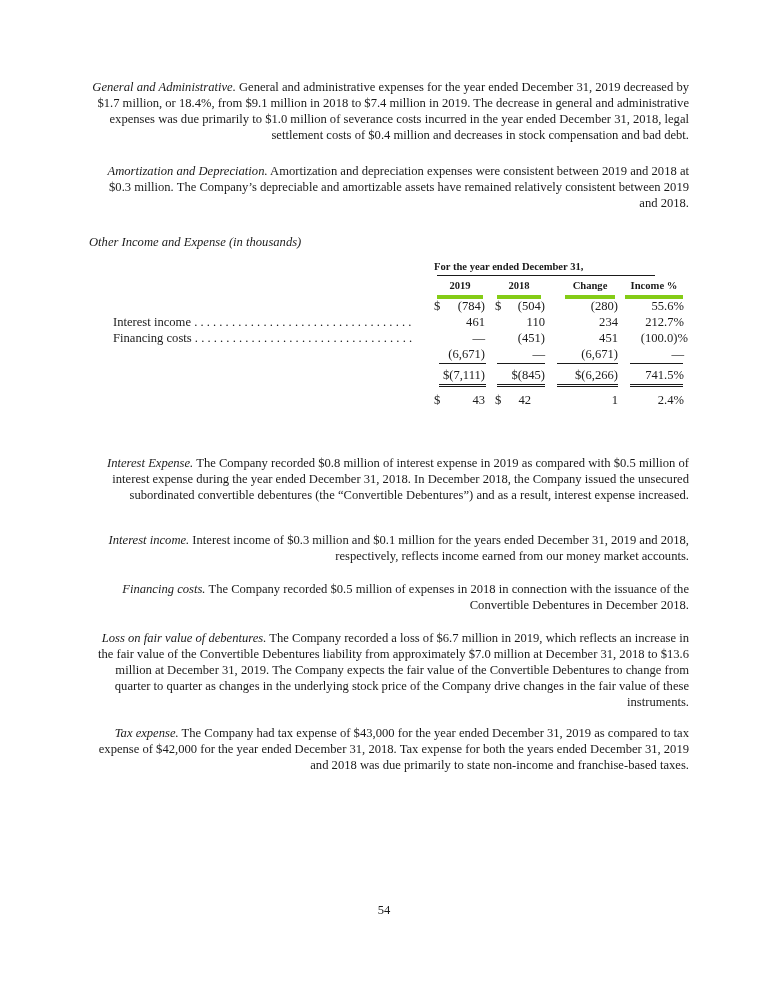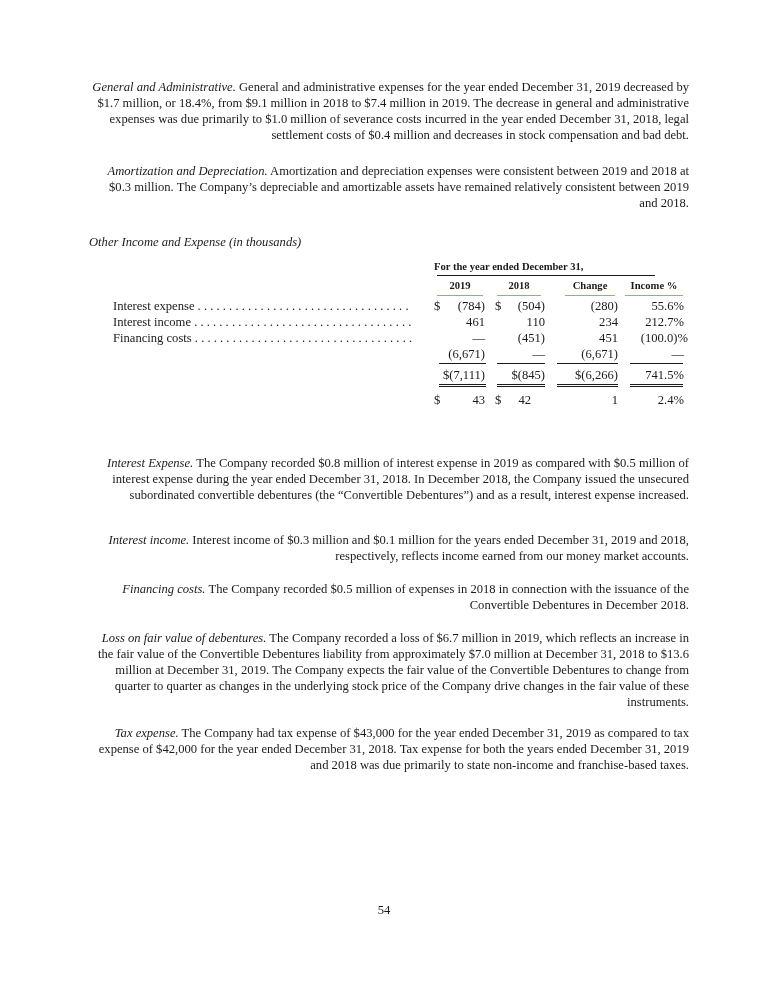--- a/index.html
+++ b/index.html
@@ -16,21 +16,21 @@
     #p-ga { position: absolute; top: 0; left: 0; width: 600px; }
     #p-ad { position: absolute; top: 84px; left: 0; width: 600px; }
     #section-other { position: absolute; top: 155px; left: 0; }
 
     
     .tbl { position: absolute; left: 0; top: 180px; width: 600px; }
     .tbl-head { position: absolute; left: 345px; width: 220px; top: 0; 
       font-weight: bold; font-size: 10.6px; }
     .tbl-head-line { position: absolute; left: 348px; width: 218px; top: 16px; border-top: 1px solid #1a1a1a; }
     .col-h { position: absolute; top: 19px; font-weight: bold; font-size: 10.6px; text-align: center; }
-    .col-h .u { display: block; border-bottom: 1px solid #84cc16; padding-bottom: 1px; }
+    .col-h .u { display: block; border-bottom: 4px solid #84cc16; padding-bottom: 1px; }
     .row { position: absolute; left: 0; width: 600px; height: 16px; }
     .row .label { position: absolute; left: 24px; width: 306px; white-space: nowrap; overflow: hidden; }
     .row .cell { position: absolute; text-align: right; white-space: nowrap; }
     .c1 { left: 345px; width: 51px; }
     .c2 { left: 406px; width: 50px; }
     .c3 { left: 468px; width: 61px; }
     .c4 { left: 540px; width: 55px; }
     .dollar { position: absolute; left: 0; }
     .uline { position: absolute; border-top: 1px solid #1a1a1a; }
     .dline { position: absolute; border-top: 3px double #1a1a1a; height: 0; }
@@ -65,21 +65,20 @@
         <span class="u">2018</span>
       </div>
     <div class="col-h" style="left:476px;width:50px;">
         <span class="u">Change</span>
       </div>
     <div class="col-h" style="left:536px;width:58px;">
         <span class="u">Income %</span>
       </div>
 
     <div class="row" style="top:39px;">
-      <span class="label">Interest expense . . . . . . . . . . . . . . . . . . . . . . . . . . . . . . . . . .</span>
       <span class="cell c1"><span class="dollar">$</span><span>(784)</span></span>
       <span class="cell c2"><span class="dollar">$</span><span>(504)</span></span>
       <span class="cell c3">(280)</span>
       <span class="cell c4">55.6%</span>
     </div>
 
     <div class="row" style="top:55px;">
       <span class="label">Interest income . . . . . . . . . . . . . . . . . . . . . . . . . . . . . . . . . . .</span>
       <span class="cell c1">461</span>
       <span class="cell c2">110</span>

